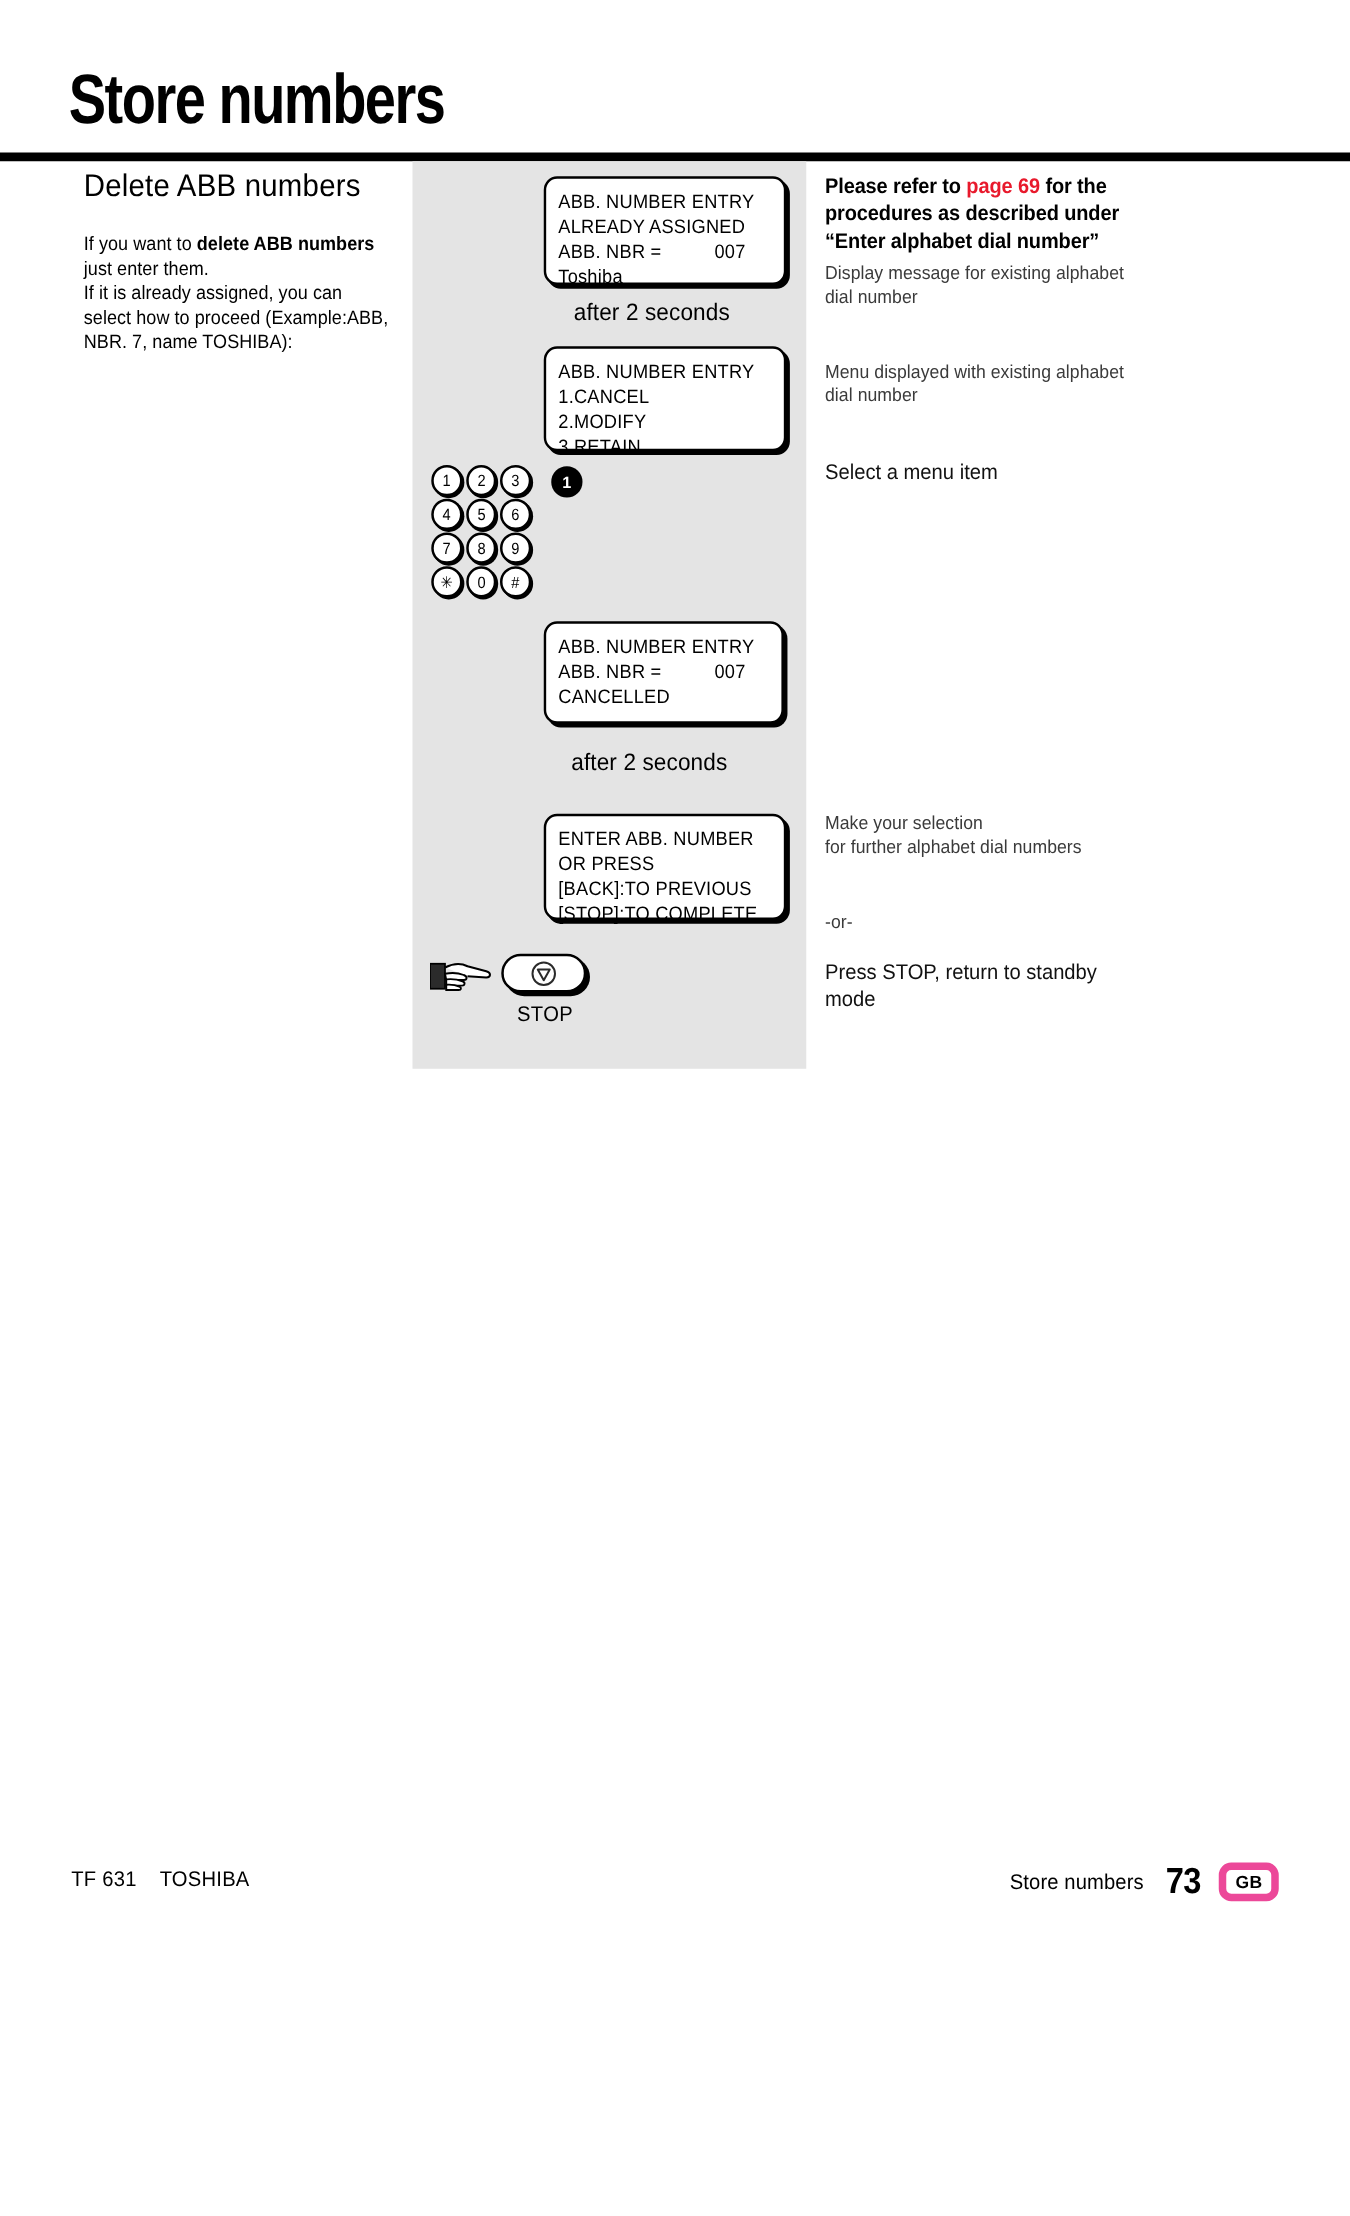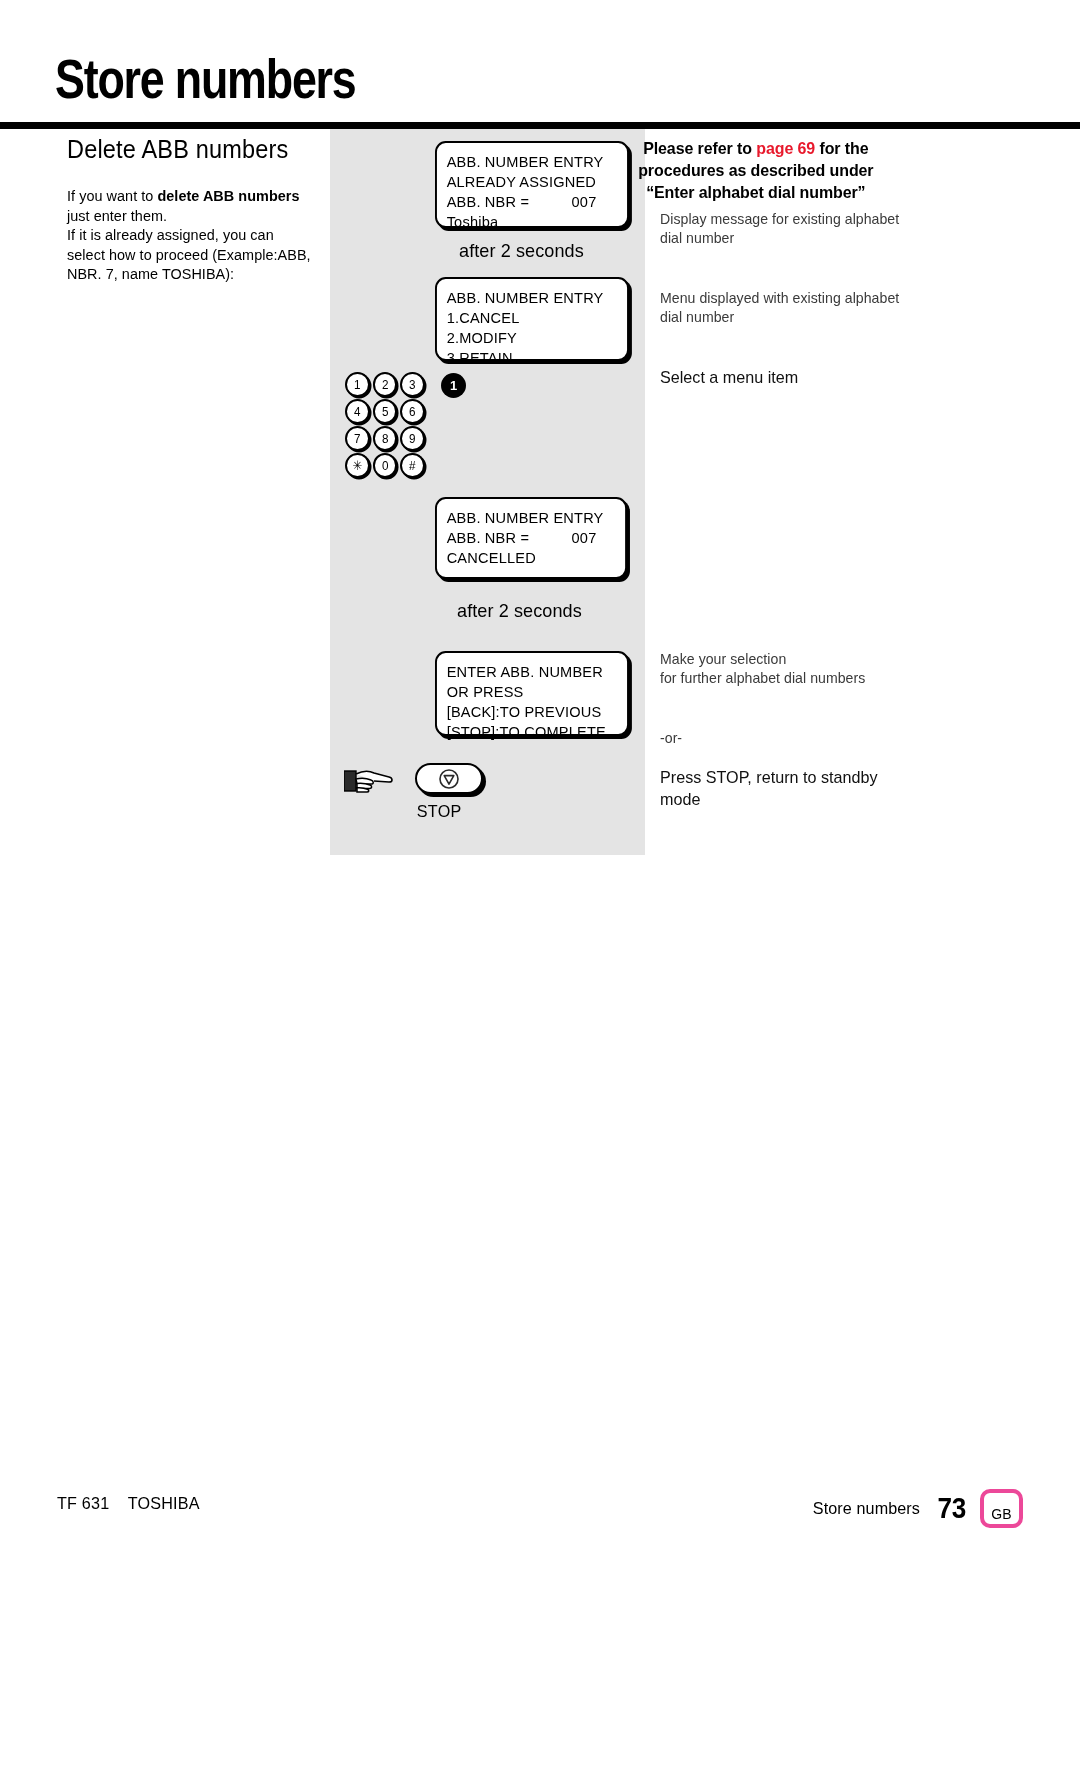--- a/index.html
+++ b/index.html
@@ -140,42 +140,41 @@
   #marker1 { left:441px; top:373px; }
 
   
   #hand-pointer {
     position:absolute;
     left:344px; top:765px;
     width:52px; height:32px;
   }
 
   
-  #stop-wrap { position:absolute; left:415px; top:763px; width:70px; }
+  #stop-wrap { position:absolute; left:401px; top:763px; width:70px; text-align:center; }
   #stop-button {
     width:68px; height:31px;
     border:2.5px solid #000;
     border-radius:16px;
     background:#fff;
     box-shadow:3px 3px 0 0 #000;
     display:flex; align-items:center; justify-content:center;
   }
   #stop-label {
     margin-top:8px;
     font-size:17px;
     letter-spacing:0.3px;
     transform:scaleX(0.95);
   }
 
   
   #right-col {
     position:absolute;
-    left:628px; top:138px;
+    left:660px; top:138px;
     width:272px;
-    text-align:center;
   }
   .rt-bold {
     font-size:17px;
     line-height:22px;
     font-weight:bold;
     letter-spacing:-0.1px;
     transform:scaleX(0.94);
     transform-origin:left top;
   }
   .rt-bold .red { color:#e8192c; }
@@ -219,25 +218,25 @@
     letter-spacing:0.1px;
     transform:scaleX(0.95);
   }
   #footer-page {
     font-size:29px;
     font-weight:bold;
     letter-spacing:-0.5px;
     transform:scaleX(0.9);
   }
   #footer-gb {
-    border:4px solid #ec4899;
+    border:6px solid #ec4899;
     border-radius:10px;
-    padding:13px 7px 2px 7px;
+    padding:1px 7px 2px 7px;
     font-size:14px;
-    font-weight:normal;
+    font-weight:bold;
     letter-spacing:0.3px;
     line-height:16px;
   }
 </style>
 </head>
 <body>
 
 <div id="page-title">Store numbers</div>
 <div id="title-rule"></div>
 

